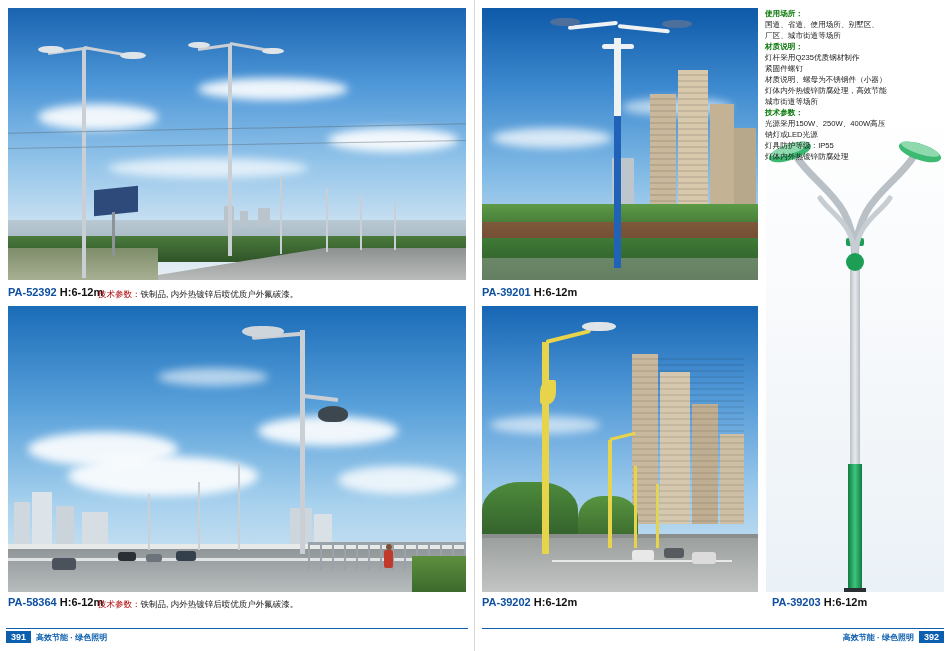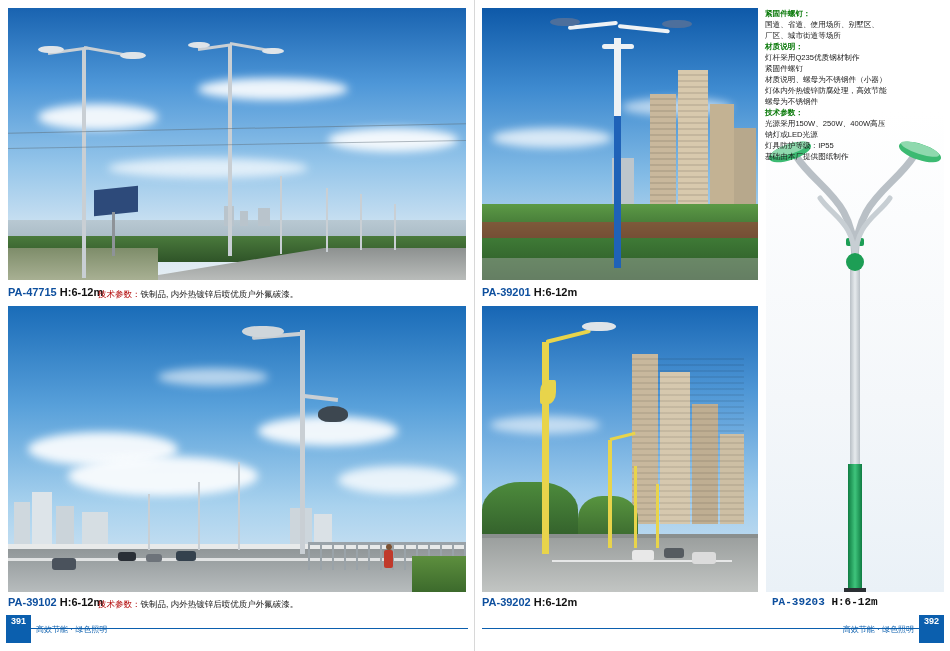--- a/index.html
+++ b/index.html
@@ -64,23 +64,23 @@
   
   .footer-left, .footer-right {
     position: absolute; bottom: 8px;
     display: flex; align-items: center; gap: 5px;
     font-size: 8px;
   }
   .footer-left { left: 6px; }
   .footer-right { right: 6px; }
   .pgnum {
     background: #0b5fae; color: #fff; font-weight: bold;
-    padding: 1px 5px 16px; font-size: 9px; line-height: 1.2;
-  }
-  .ftxt { color: #0b5fae; font-weight: normal; }
+    padding: 1px 5px 0; font-size: 9px; line-height: 1.2;
+  }
+  .ftxt { color: #0b5fae; font-weight: bold; }
   .footrule {
     position: absolute; height: 1px; background: #0b5fae;
   }
   .footrule.l { left: 6px; right: 482px; bottom: 22px; }
   .footrule.r { left: 482px; right: 6px; bottom: 22px; }
 
   
   .grad-sky-1 { background: linear-gradient(#1963b0 0%, #4e97d8 28%, #96c6ea 58%, #cfe3f2 82%, #e6eef3 100%); }
   .grad-sky-2 { background: linear-gradient(#0e59a8 0%, #3f8bd0 30%, #84bce6 62%, #c3dcef 88%, #e2ecf4 100%); }
   .grad-sky-3 { background: linear-gradient(#1a6cb8 0%, #58a0da 35%, #a9d2ee 70%, #dce9f3 100%); }
@@ -146,21 +146,21 @@
     <div class="lamp" style="left:254px; top:40px; width:22px; height:6px;"></div>
     <div class="pole" style="left:272px; top:168px; width:2px; height:78px;"></div>
     <div class="pole" style="left:318px; top:180px; width:2px; height:64px;"></div>
     <div class="pole" style="left:352px; top:186px; width:2px; height:56px;"></div>
     <div class="pole" style="left:386px; top:196px; width:2px; height:46px;"></div>
 
     <div style="position:absolute;left:0;top:120px;width:100%;height:1px;background:#5b6b76;opacity:.5;transform:rotate(-1.2deg);"></div>
     <div style="position:absolute;left:0;top:136px;width:100%;height:1px;background:#5b6b76;opacity:.45;transform:rotate(-1deg);"></div>
   </div>
   <div class="caption" style="left:8px; top:286px;">
-    <span class="code">PA-47715</span>
+    <span class="code">PA-52392</span>
     <span class="size">H:6-12m</span>
   </div>
   <div class="spec" style="left:98px; top:289px;">
     <span>技术参数：</span><span class="specval">铁制品, 内外热镀锌后喷优质户外氟碳漆。</span>
   </div>
 
   <div class="photo" style="left:482px; top:8px; width:276px; height:272px;">
     <div class="sky grad-sky-2"></div>
     <div class="cloud" style="left:10px; top:120px; width:120px; height:20px; opacity:.75;"></div>
     <div class="cloud" style="left:140px; top:90px; width:110px; height:18px; opacity:.6;"></div>
@@ -227,21 +227,21 @@
     <div class="pole" style="left:292px; top:24px; width:5px; height:224px;"></div>
     <div class="arm" style="left:244px; top:30px; width:52px; height:4px; transform:rotate(-5deg); border-radius:3px;"></div>
     <div class="lamp" style="left:234px; top:20px; width:42px; height:11px; background:#cfd6db;"></div>
     <div style="position:absolute;left:296px;top:90px;width:34px;height:4px;background:#c9cfd4;transform:rotate(7deg);"></div>
     <div style="position:absolute;left:310px;top:100px;width:30px;height:16px;background:#3d4750;border-radius:50% 50% 40% 40%;"></div>
     <div class="pole" style="left:230px; top:156px; width:2px; height:88px;"></div>
     <div class="pole" style="left:190px; top:176px; width:2px; height:68px;"></div>
     <div class="pole" style="left:140px; top:188px; width:2px; height:56px;"></div>
   </div>
   <div class="caption" style="left:8px; top:596px;">
-    <span class="code">PA-39102</span>
+    <span class="code">PA-58364</span>
     <span class="size">H:6-12m</span>
   </div>
   <div class="spec" style="left:98px; top:599px;">
     <span>技术参数：</span><span class="specval">铁制品, 内外热镀锌后喷优质户外氟碳漆。</span>
   </div>
 
   <div class="photo" style="left:482px; top:306px; width:276px; height:286px;">
     <div class="sky grad-sky-4"></div>
     <div class="cloud" style="left:8px; top:110px; width:110px; height:18px; opacity:.6;"></div>
 
@@ -291,40 +291,40 @@
       <path d="M89 150 C 89 86, 126 78, 148 44" stroke="#b9c0c6" stroke-width="7" fill="none" stroke-linecap="round"></path>
       <path d="M89 150 C 89 110, 66 104, 54 86" stroke="#c7ced3" stroke-width="5" fill="none" stroke-linecap="round"></path>
       <path d="M89 150 C 89 110, 112 104, 124 86" stroke="#c7ced3" stroke-width="5" fill="none" stroke-linecap="round"></path>
       <ellipse cx="24" cy="40" rx="22" ry="8" fill="#3cba72" transform="rotate(-18 24 40)"></ellipse>
       <ellipse cx="154" cy="40" rx="22" ry="8" fill="#3cba72" transform="rotate(18 154 40)"></ellipse>
       <ellipse cx="24" cy="37" rx="20" ry="5" fill="#8fd9ae" transform="rotate(-18 24 37)"></ellipse>
       <ellipse cx="154" cy="37" rx="20" ry="5" fill="#8fd9ae" transform="rotate(18 154 37)"></ellipse>
       <circle cx="89" cy="150" r="9" fill="#1d9e55"></circle>
     </svg>
   </div>
-  <div class="caption" style="left:772px; top:596px;font-family:Liberation Mono, monospace;">
+  <div class="caption" style="left:772px; top:596px;">
     <span class="code">PA-39203</span>
     <span class="size">H:6-12m</span>
   </div>
 
   <div class="techbox">
-    <div class="hd">紧固件螺钉：</div>
+    <div class="hd">使用场所：</div>
     <div class="ln">国道、省道、使用场所、别墅区、</div>
     <div class="ln">厂区、城市街道等场所</div>
     <div class="hd">材质说明：</div>
     <div class="ln">灯杆采用Q235优质钢材制作</div>
     <div class="ln">紧固件螺钉</div>
     <div class="ln">材质说明、螺母为不锈钢件（小器）</div>
     <div class="ln">灯体内外热镀锌防腐处理，高效节能</div>
-    <div class="ln">螺母为不锈钢件</div>
+    <div class="ln">城市街道等场所</div>
     <div class="hd">技术参数：</div>
     <div class="ln">光源采用150W、250W、400W高压</div>
     <div class="ln">钠灯或LED光源</div>
     <div class="ln">灯具防护等级：IP55</div>
-    <div class="ln">基础由本厂提供图纸制作</div>
+    <div class="ln">灯体内外热镀锌防腐处理</div>
   </div>
 
   <div class="footrule l"></div>
   <div class="footrule r"></div>
 
   <div class="footer-left">
     <span class="pgnum">391</span>
     <span class="ftxt">高效节能 · 绿色照明</span>
   </div>
   <div class="footer-right">

